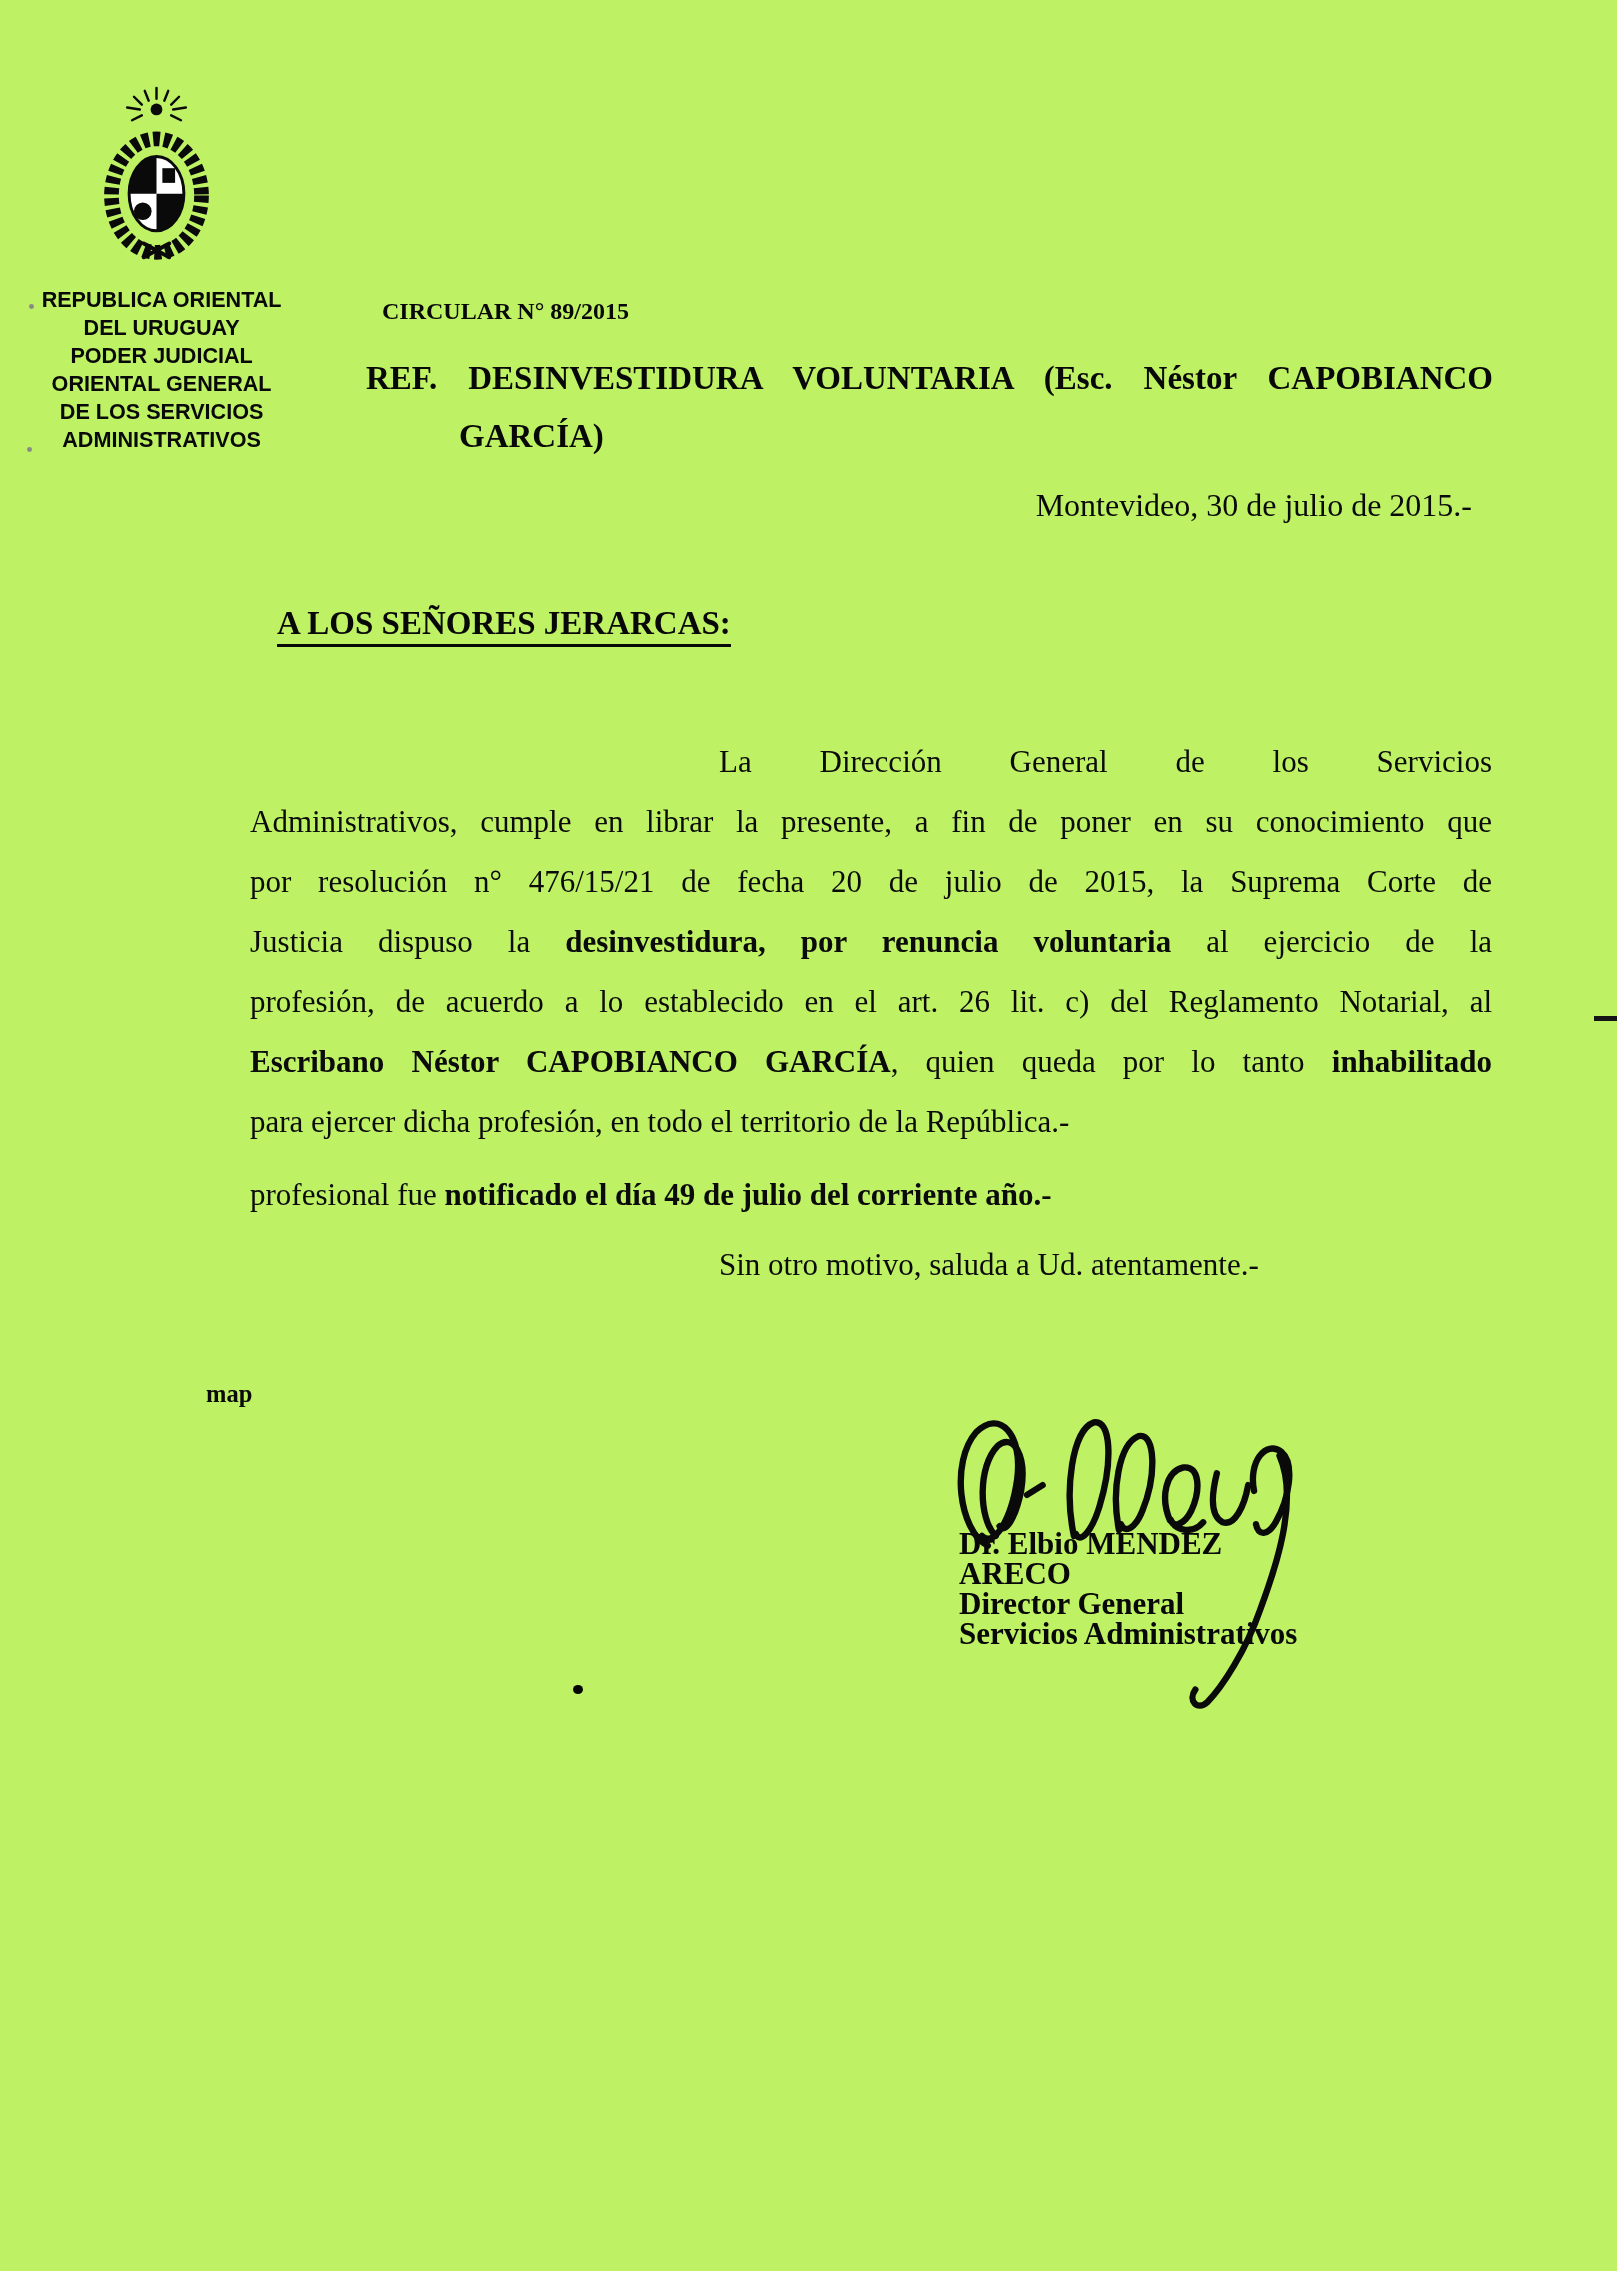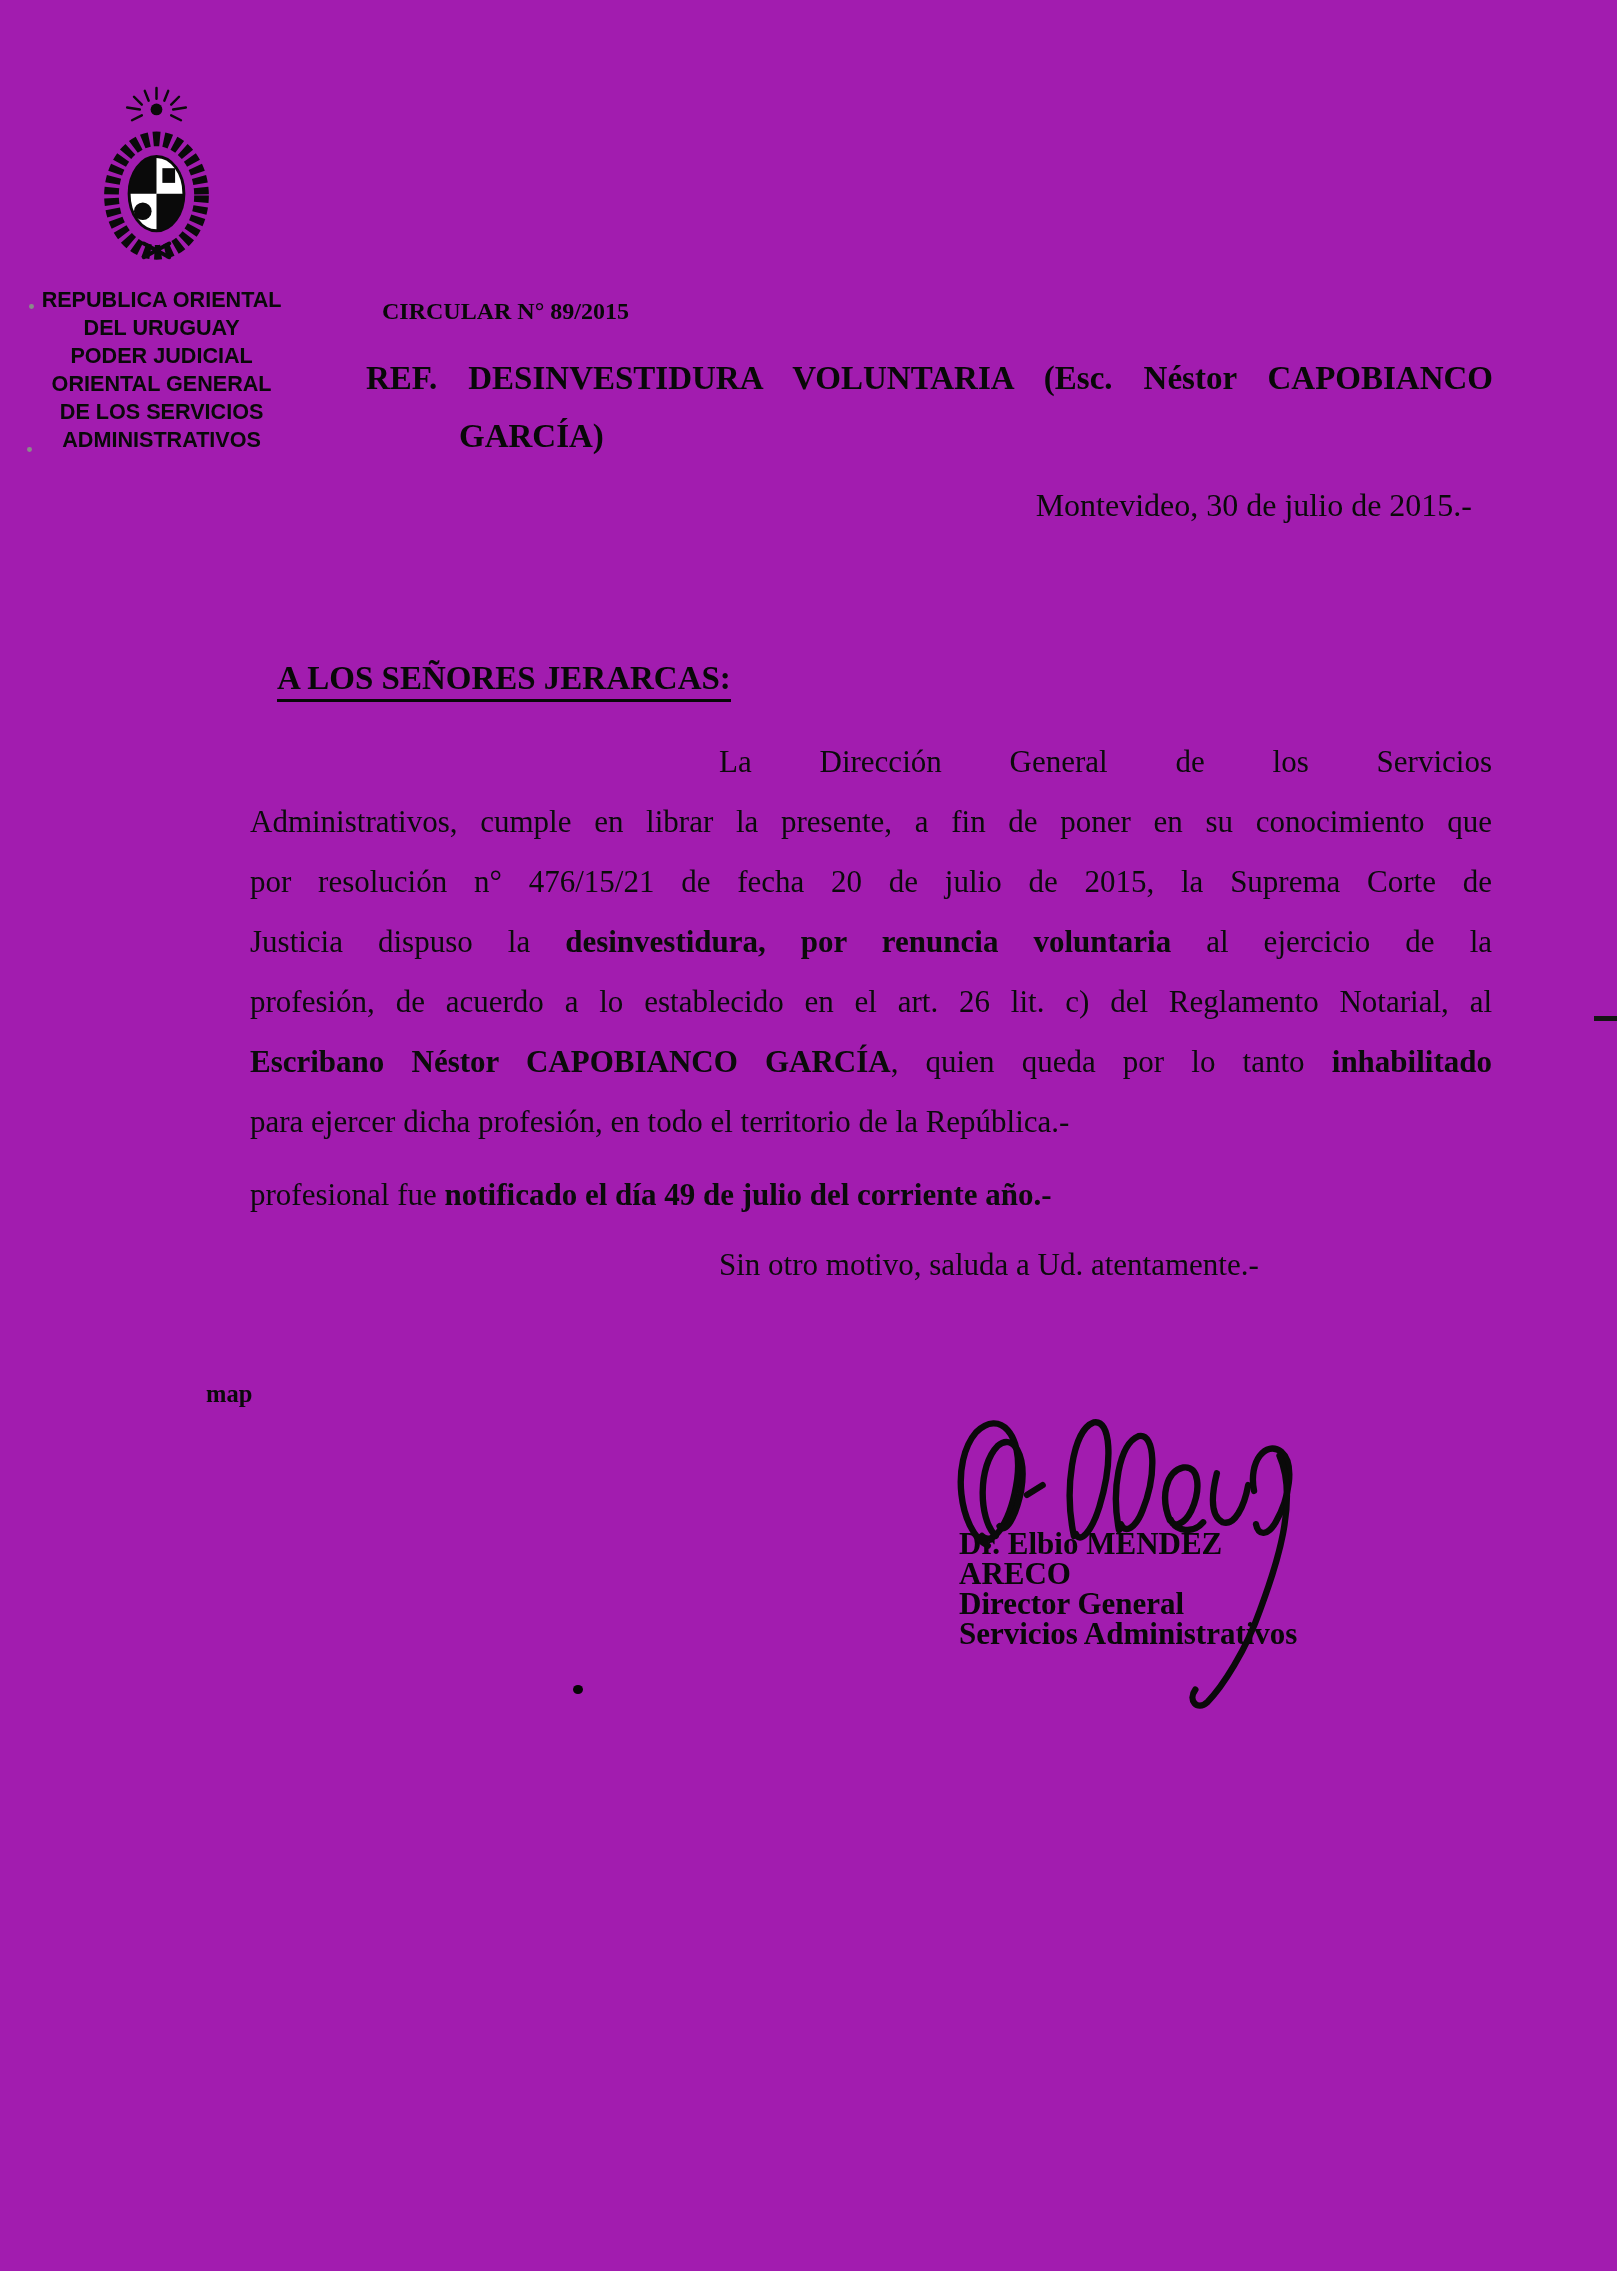--- a/index.html
+++ b/index.html
@@ -1,18 +1,18 @@
 <!DOCTYPE html>
 <html><head>
 <meta charset="utf-8">
 <style>
   html,body{margin:0;padding:0;}
   body{background:#e8e8e8;font-family:"Liberation Serif", serif;}
   .page{
-    position:relative;width:1617px;height:2271px;background:#a21caf;
+    position:relative;width:1617px;height:2271px;background:#bef264;
     overflow:hidden;color:#0a0a0a;
   }
   
   .emblem{position:absolute;left:88px;top:84px;width:137px;height:186px;}
   .letterhead{
     position:absolute;left:19.6px;top:286px;width:284px;text-align:center;
     font-family:"Liberation Sans", sans-serif;font-weight:700;
     font-size:21.6px;line-height:28px;color:#090909;letter-spacing:0px;
   }
   .spk{position:absolute;background:#8a8a8a;border-radius:50%;}
@@ -25,21 +25,21 @@
     position:absolute;left:366px;top:349px;width:1127px;
     font-weight:700;font-size:33px;line-height:58px;color:#080808;
   }
   .ref-l1{text-align:justify;text-align-last:justify;}
   .ref-l2{padding-left:93px;}
   .dateline{
     position:absolute;left:882px;top:487px;width:590px;text-align:right;
     font-size:32px;color:#0a0a0a;
   }
   .salutation{
-    position:absolute;left:277px;top:660px;
+    position:absolute;left:277px;top:605px;
     font-weight:700;font-size:33px;color:#080808;
   }
   .salutation span{border-bottom:3.9px solid #080808;padding-bottom:2.9px;}
   
   .body-text{position:absolute;left:250px;top:732px;width:1242px;
     font-size:31px;color:#0b0b0b;}
   .body-text .line{line-height:60px;height:60px;white-space:normal;}
   .body-text .line.stretch{text-align:justify;text-align-last:justify;}
   .body-text .line.indent{padding-left:469px;}
   .body-text .para2{margin-top:12.7px;}

